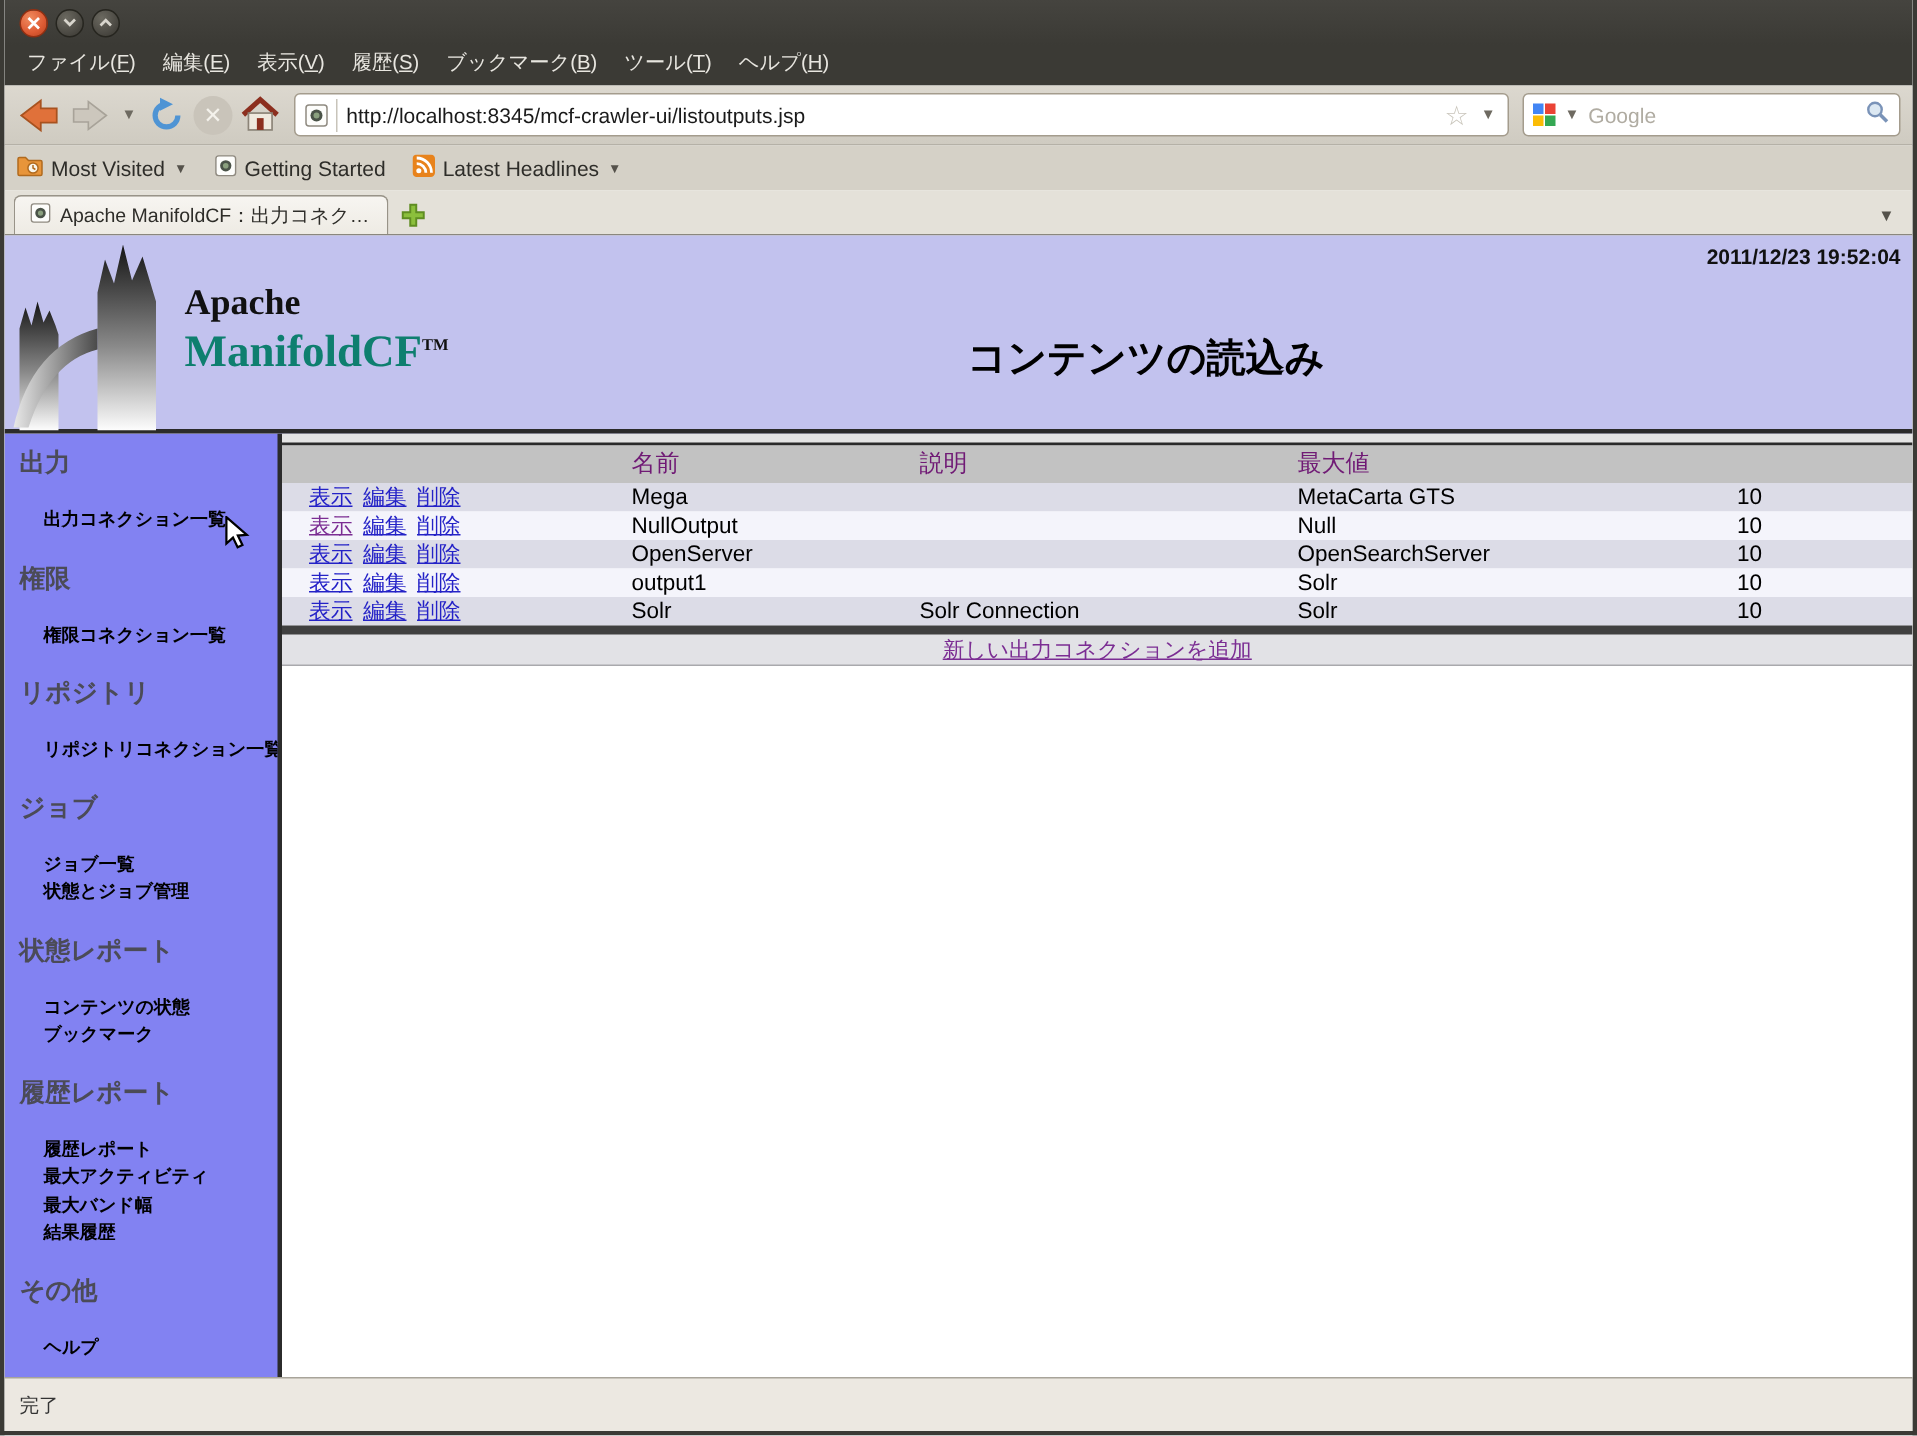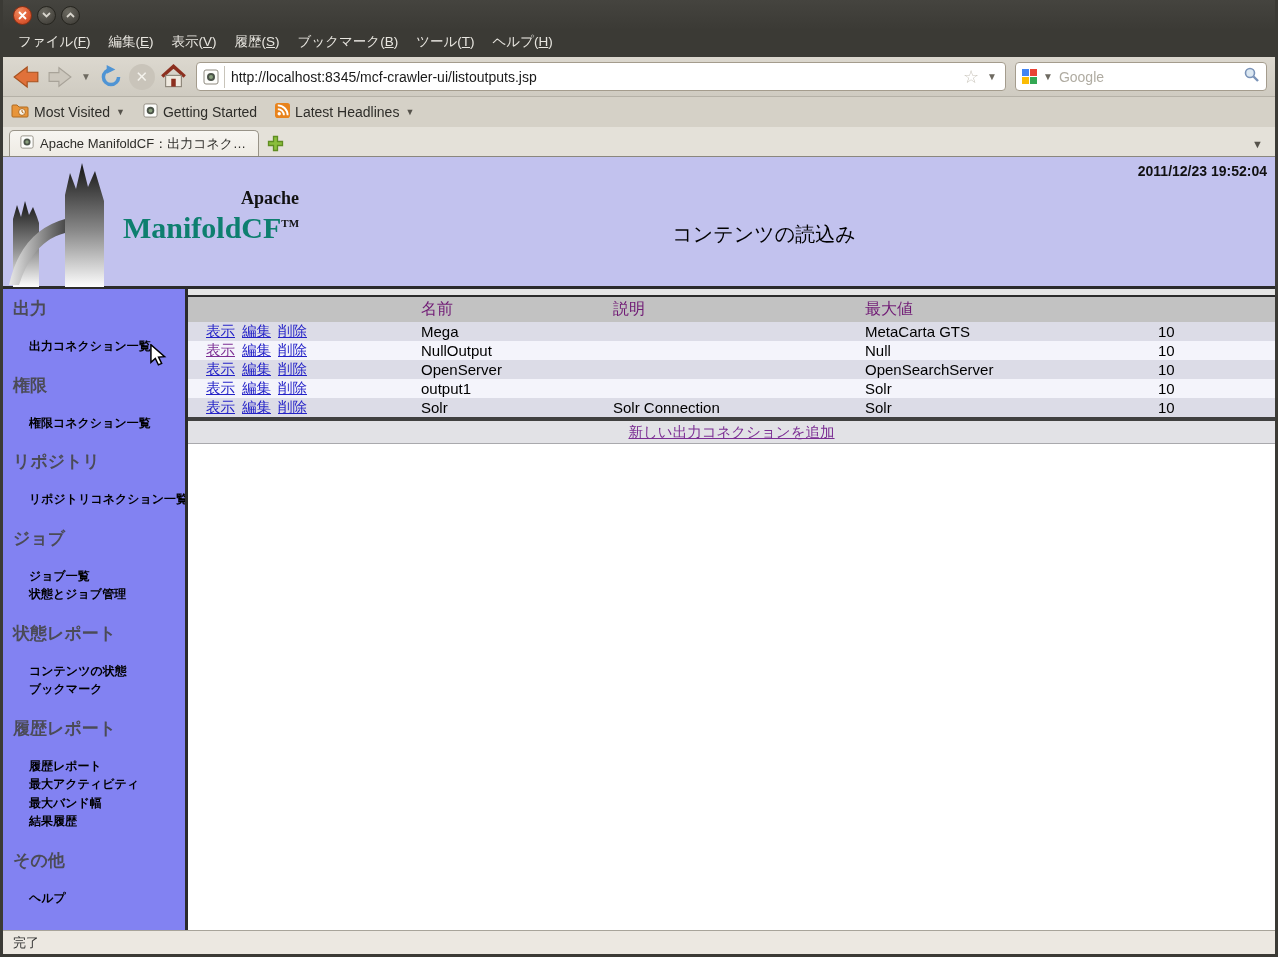--- a/index.html
+++ b/index.html
@@ -59,25 +59,25 @@
   .newtab { margin:0 0 4px 8px; display:flex; align-items:center; }
   .tab-overflow { position:absolute; right:12px; bottom:6px; font-size:11px; color:#55524b; }
 
   
   .content { flex:1 1 auto; display:flex; flex-direction:column; background:#fff; border-top:1px solid #8a877e; min-height:0; }
 
   .page-header { height:132px; background:#c2c2ee; border-bottom:3px solid #2b2b2b; position:relative;
                  display:flex; flex:0 0 auto; }
   .logo-wrap { display:flex; align-items:flex-start; padding:4px 0 0 4px; }
   .logo-text { margin-left:8px; padding-top:26px; font-family:"Liberation Serif","DejaVu Serif",serif; }
-  .logo-line1 { font-size:18px; font-weight:bold; color:#111; line-height:1.25;text-align:right; }
+  .logo-line1 { font-size:24px; font-weight:bold; color:#111; line-height:1.25; }
   .logo-line2 { font-size:30px; font-weight:bold; color:#0e7f6f; line-height:1.2; }
   .logo-tm { font-size:11px; color:#111; vertical-align:super; font-weight:bold; }
   .page-title-wrap { position:absolute; left:250px; right:0; top:64px; text-align:center; }
-  .page-title { font-size:20px; font-weight:normal; color:#000;margin-top:16px; }
+  .page-title { font-size:26px; font-weight:bold; color:#000;margin-top:16px; }
   .timestamp { position:absolute; top:6px; right:8px; font-size:14px; font-weight:bold; color:#111; }
 
   .page-body { flex:1 1 auto; display:flex; min-height:0; }
 
   
   .sidebar { width:185px; flex:0 0 auto; background:#8282f2; border-right:3px solid #2b2b2b; padding-top:10px; overflow:hidden; }
   .side-section { margin-bottom:20px; }
   .side-title { font-size:17px; font-weight:bold; color:#4b4b57; margin:0 0 19px 10px; line-height:20px; }
   .side-item { font-size:12px; font-weight:bold; color:#000; margin:0 0 1px 26px; line-height:17.5px;
                cursor:pointer; white-space:nowrap; }
@@ -89,26 +89,26 @@
   .tbl-grid { display:grid; grid-template-columns:233px 192px 252px 293px 1fr; align-items:center; }
   .tbl-head { background:#c2c2c2; height:25px; font-size:16px; color:#701a75; }
   .tbl-head > div { padding-right:4px; white-space:nowrap; }
   .tbl-row { height:19px; font-size:15px; color:#000; }
   .tbl-row:nth-child(odd) { background:#f4f4fb; }
   .tbl-row:nth-child(even) { background:#dcdce7; }
   .cell-actions { padding-left:18px; display:flex; gap:7px; font-size:14.5px; }
   .cell-actions a { color:#2422c7; text-decoration:underline; cursor:pointer; white-space:nowrap; }
   .cell-actions a.visited { color:#7b2d93; }
   .cell { white-space:nowrap; overflow:hidden; }
-  .add-row { height:27px; background:#e2e2e6; border-top:4px solid #404040; border-bottom:1px solid #a9a9ad;
+  .add-row { height:27px; background:#e2e2e6; border-top:6px solid #404040; border-bottom:1px solid #a9a9ad;
              display:flex; align-items:center; justify-content:center; }
   .add-link { font-size:14.5px; color:#7b2d93; text-decoration:underline; cursor:pointer; }
 
   
-  .statusbar { height:24px; background:#ece8e1; border-top:1px solid #a8a49a; display:flex; align-items:center;
+  .statusbar { height:36px; background:#ece8e1; border-top:1px solid #a8a49a; display:flex; align-items:center;
                padding:0 10px; flex:0 0 auto; }
   .status-text { font-size:13px; color:#333; }
 
   
   .cursor { position:absolute; left:146px; top:344px; z-index:50; pointer-events:none; }
 </style>
 </head>
 <body>
 
 <div class="window">

